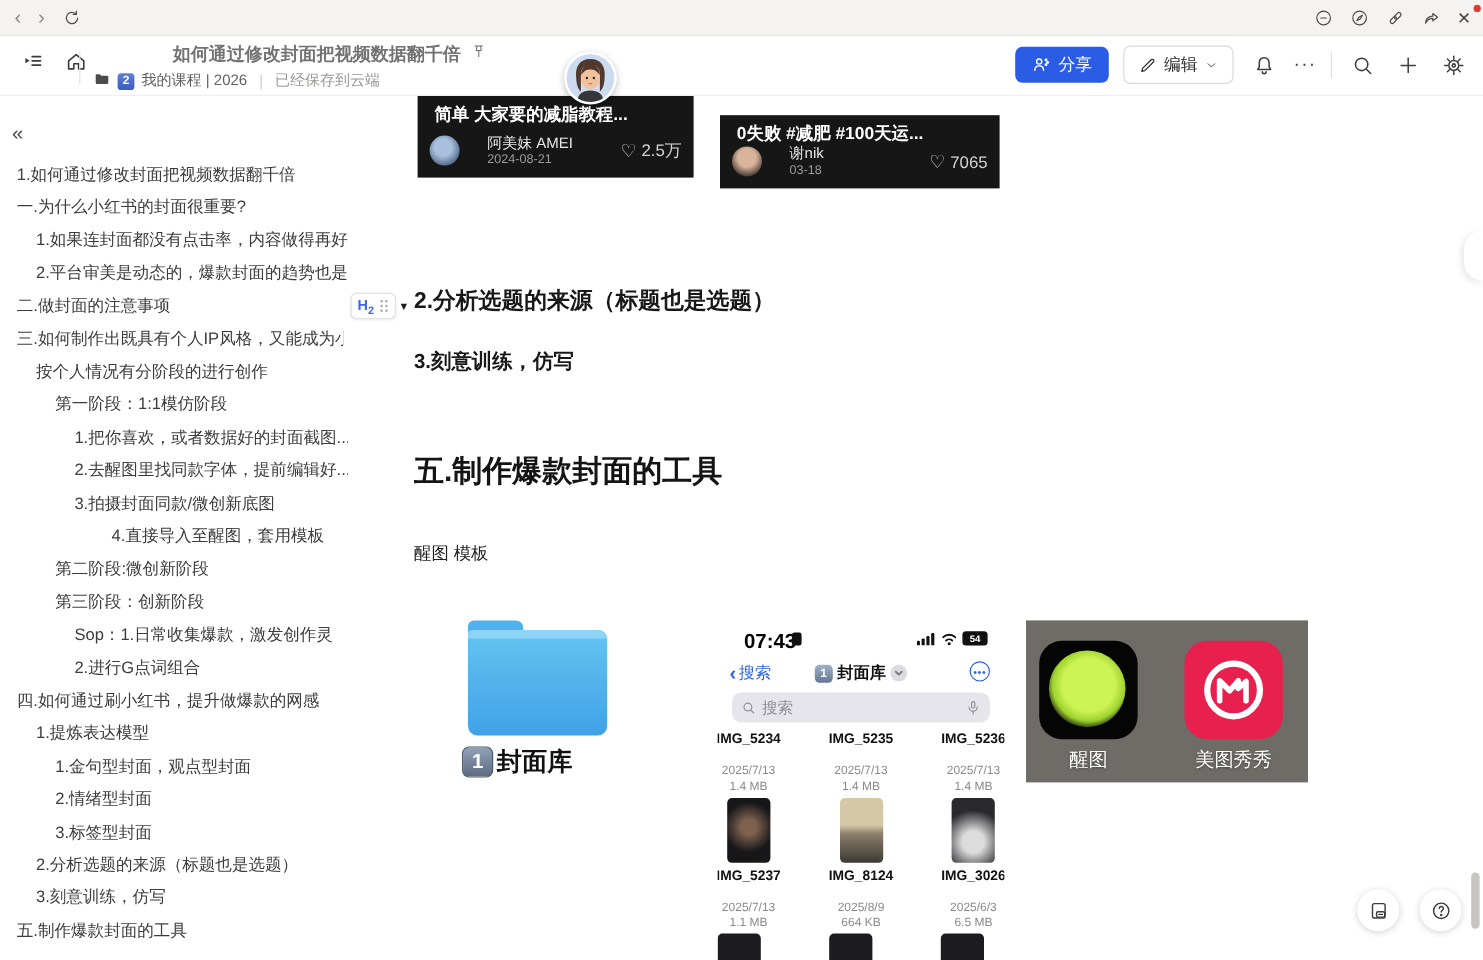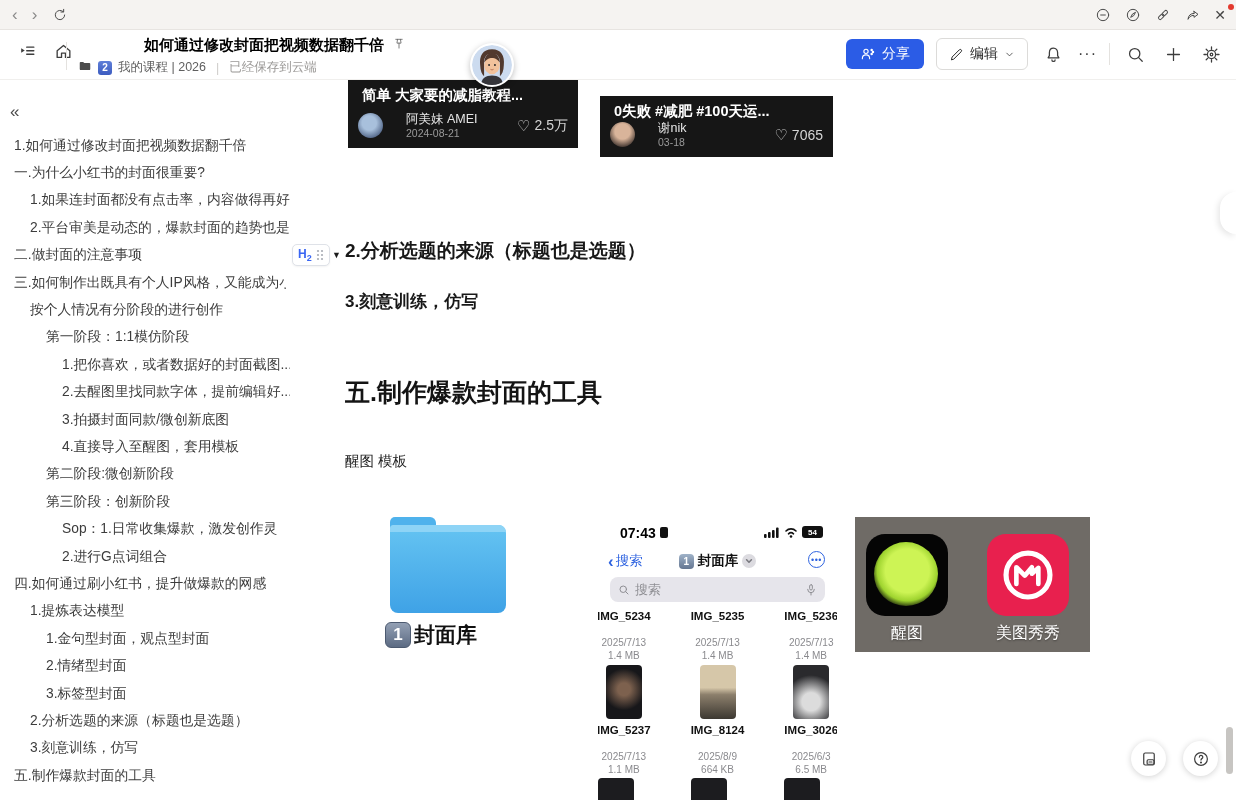--- a/index.html
+++ b/index.html
@@ -18,21 +18,21 @@
   .red-dot { position:absolute; right:2px; top:4px; width:6px; height:6px; border-radius:50%; background:#e33a2f; }
 
   
   .toolbar { position:absolute; left:0; top:30px; width:1236px; height:50px; background:#fff; border-bottom:1px solid #f0efed; }
   .tool-left { position:absolute; left:14px; top:8px; display:flex; align-items:center; gap:10px; }
   .tool-icon { width:26px; height:26px; display:flex; align-items:center; justify-content:center; border-radius:5px; }
   .tool-icon svg { width:19px; height:19px; stroke:#3d3d3d; fill:none; stroke-width:1.7; stroke-linecap:round; stroke-linejoin:round; }
   .v-div { position:absolute; left:66px; top:12px; width:1px; height:28px; background:#e4e2df; }
   .title-block { position:absolute; left:78px; top:6px; }
   .doc-title-row { display:flex; align-items:center; gap:8px; padding-left:66px; }
-  .doc-title { font-size:15px; font-weight:bold; color:#000000; }
+  .doc-title { font-size:15px; font-weight:bold; color:#737373; }
   .pin-ic svg { width:14px; height:14px; stroke:#6b6b6b; fill:none; stroke-width:1.5; stroke-linecap:round; }
   .crumb-row { display:flex; align-items:center; gap:6px; margin-top:4px; font-size:12.5px; color:#5f5f5f; }
   .crumb-folder svg { width:14px; height:14px; fill:#4c4c4c; }
   .num-badge { display:inline-flex; align-items:center; justify-content:center; width:14px; height:14px; border-radius:3px; background:linear-gradient(#5f7fd8,#3c5cc0); color:#fff; font-size:10px; font-weight:bold; }
   .crumb-sep { color:#cfcdca; margin:0 4px; }
   .saved-text { color:#9a9896; }
 
   .avatar-wrap { position:absolute; left:470px; top:13px; width:44px; height:44px; border-radius:50%; background:#fff; box-shadow:0 2px 6px rgba(0,0,0,.25); padding:2px; z-index:20; }
   .avatar-wrap svg { width:40px; height:40px; border-radius:50%; display:block; }
 
@@ -84,21 +84,21 @@
   .folder-tab { position:absolute; left:0; top:0; width:46px; height:14px; border-radius:5px 6px 0 0; background:#4fb2ec; }
   .folder-body { position:absolute; left:0; top:8px; width:116px; height:88px; border-radius:4px 8px 8px 8px; background:linear-gradient(#65c4f2,#3fa2e6); }
   .folder-top-strip { position:absolute; left:0; top:8px; width:116px; height:7px; border-radius:4px 8px 0 0; background:#8ed4f6; }
   .folder-label { display:flex; align-items:center; gap:3px; margin-top:8px; }
   .keycap { display:inline-flex; align-items:center; justify-content:center; width:26px; height:26px; border-radius:6px; background:linear-gradient(#93a0b4,#5c6b83); border:1px solid #4c5a70; color:#fff; font-size:17px; font-weight:bold; }
   .folder-name { font-size:21px; font-weight:bold; color:#111; }
 
   
   .phone { position:absolute; left:308px; top:437px; width:239px; height:283px; background:#fff; overflow:hidden; }
   .p-status { position:absolute; left:0; top:8px; width:239px; height:16px; }
-  .p-time { position:absolute; left:22px; top:0; font-size:14px; font-weight:bold; color:#000; }
+  .p-time { position:absolute; left:22px; top:0; font-size:17px; font-weight:bold; color:#000; }
   .p-lock { position:absolute; left:62px; top:2px; width:8px; height:11px; background:#111; border-radius:2px; }
   .p-status-right { position:absolute; right:14px; top:1px; display:flex; align-items:center; gap:4px; }
   .p-status-right svg { display:block; }
   .p-batt { display:flex; align-items:center; justify-content:center; width:21px; height:12px; border-radius:3px; background:#111; color:#fff; font-size:8px; font-weight:bold; }
   .p-nav { position:absolute; left:0; top:34px; width:239px; height:20px; }
   .p-back { position:absolute; left:10px; top:1px; display:flex; align-items:center; gap:2px; color:#2e63e0; font-size:13.5px; cursor:pointer; }
   .p-back .chev { font-size:17px; font-weight:bold; line-height:1; }
   .p-title { position:absolute; left:0; right:0; top:1px; display:flex; align-items:center; justify-content:center; gap:4px; }
   .p-title-badge { display:inline-flex; align-items:center; justify-content:center; width:15px; height:15px; border-radius:4px; background:linear-gradient(#9fb2c8,#647691); color:#fff; font-size:10px; font-weight:bold; }
   .p-title-text { font-size:13.5px; font-weight:bold; color:#111; }
@@ -322,21 +322,21 @@
         </div>
         <div class="side-item" style="padding-left: 62px;">
           <span class="side-label">1.把你喜欢，或者数据好的封面截图...</span>
         </div>
         <div class="side-item" style="padding-left: 62px;">
           <span class="side-label">2.去醒图里找同款字体，提前编辑好...</span>
         </div>
         <div class="side-item" style="padding-left: 62px;">
           <span class="side-label">3.拍摄封面同款/微创新底图</span>
         </div>
-        <div class="side-item" style="padding-left: 62px;">
+        <div class="side-item" style="padding-left: 93px;">
           <span class="side-label">4.直接导入至醒图，套用模板</span>
         </div>
         <div class="side-item" style="padding-left: 46px;">
           <span class="side-label">第二阶段:微创新阶段</span>
         </div>
         <div class="side-item" style="padding-left: 46px;">
           <span class="side-label">第三阶段：创新阶段</span>
         </div>
         <div class="side-item" style="padding-left: 62px;">
           <span class="side-label">Sop：1.日常收集爆款，激发创作灵</span>

